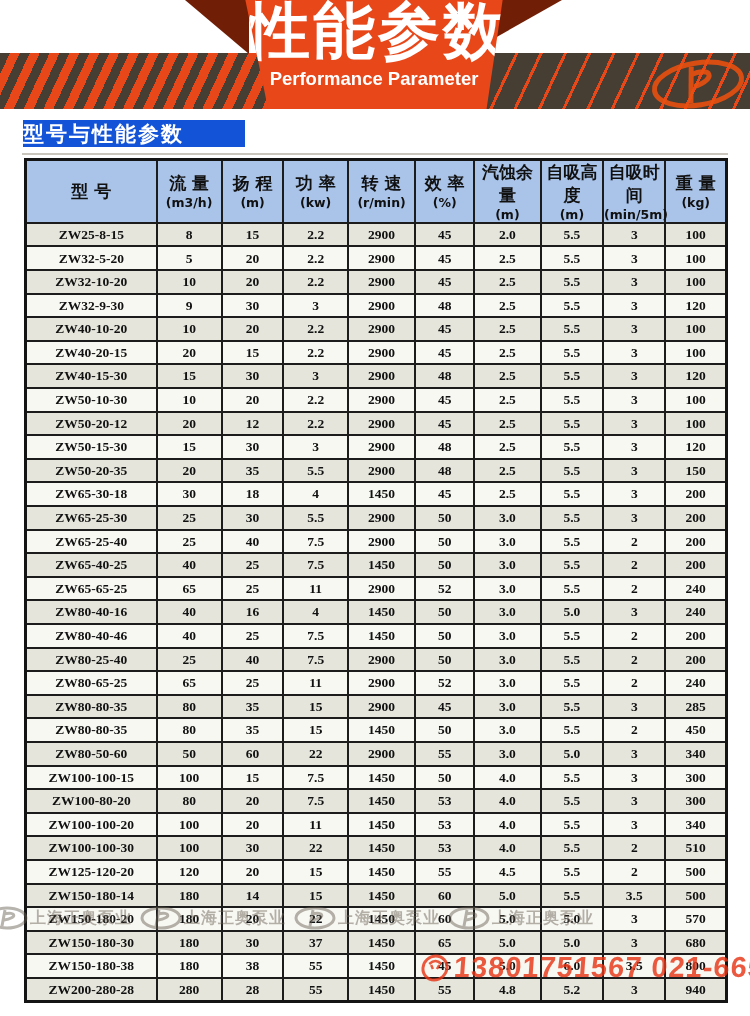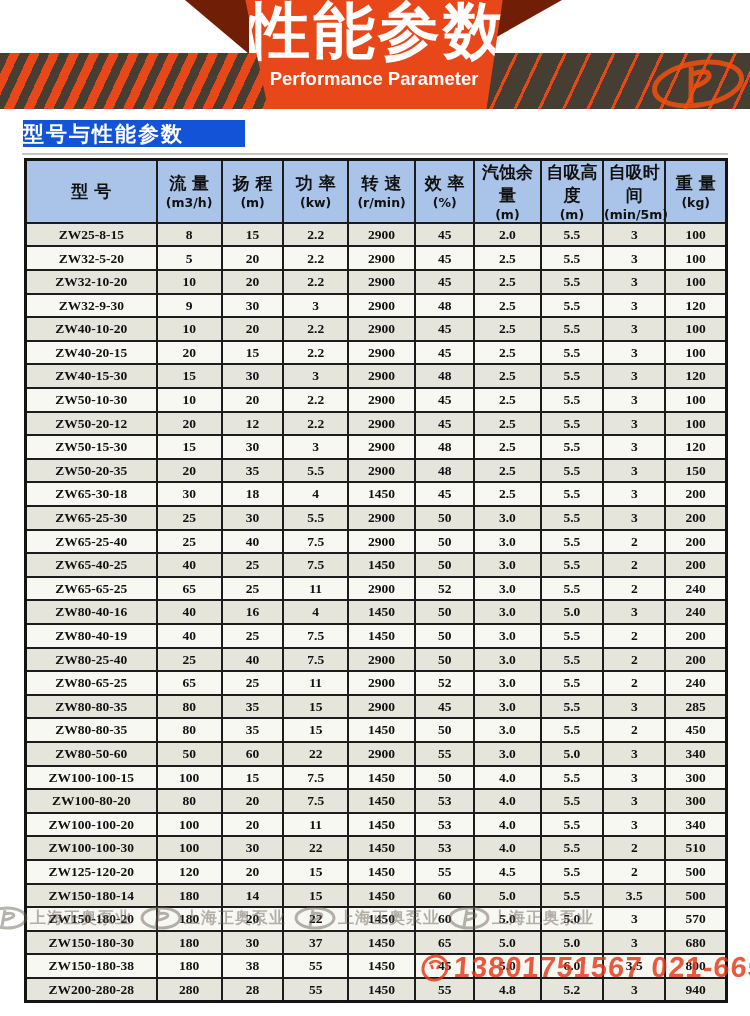--- a/index.html
+++ b/index.html
@@ -330,21 +330,21 @@
           <td>16</td>
           <td>4</td>
           <td>1450</td>
           <td>50</td>
           <td>3.0</td>
           <td>5.0</td>
           <td>3</td>
           <td>240</td>
         </tr>
         <tr>
-          <td>ZW80-40-19</td>
+          <td>ZW80-40-46</td>
           <td>40</td>
           <td>25</td>
           <td>7.5</td>
           <td>1450</td>
           <td>50</td>
           <td>3.0</td>
           <td>5.5</td>
           <td>2</td>
           <td>200</td>
         </tr>

